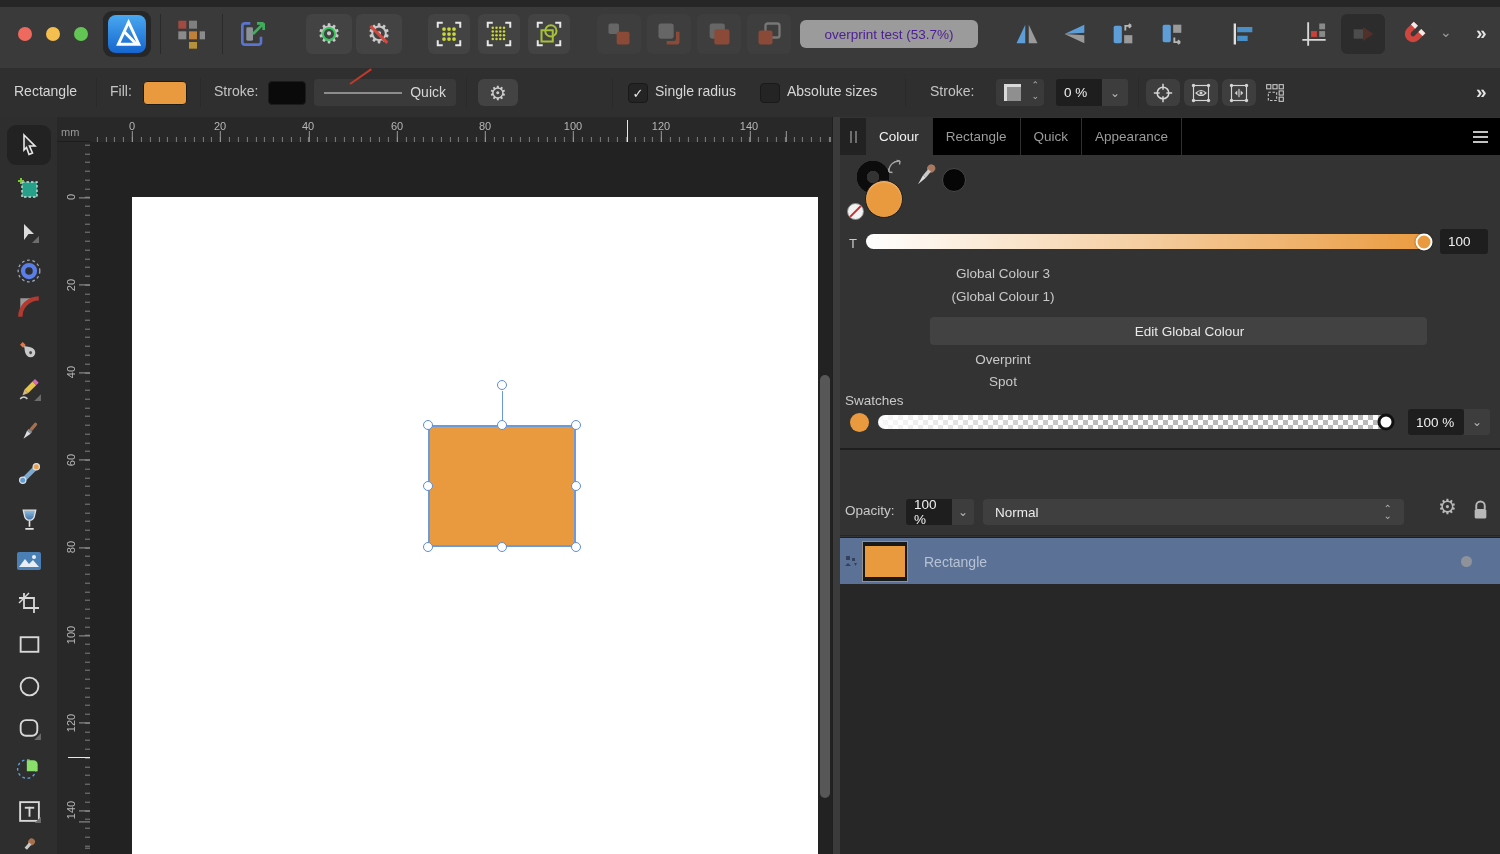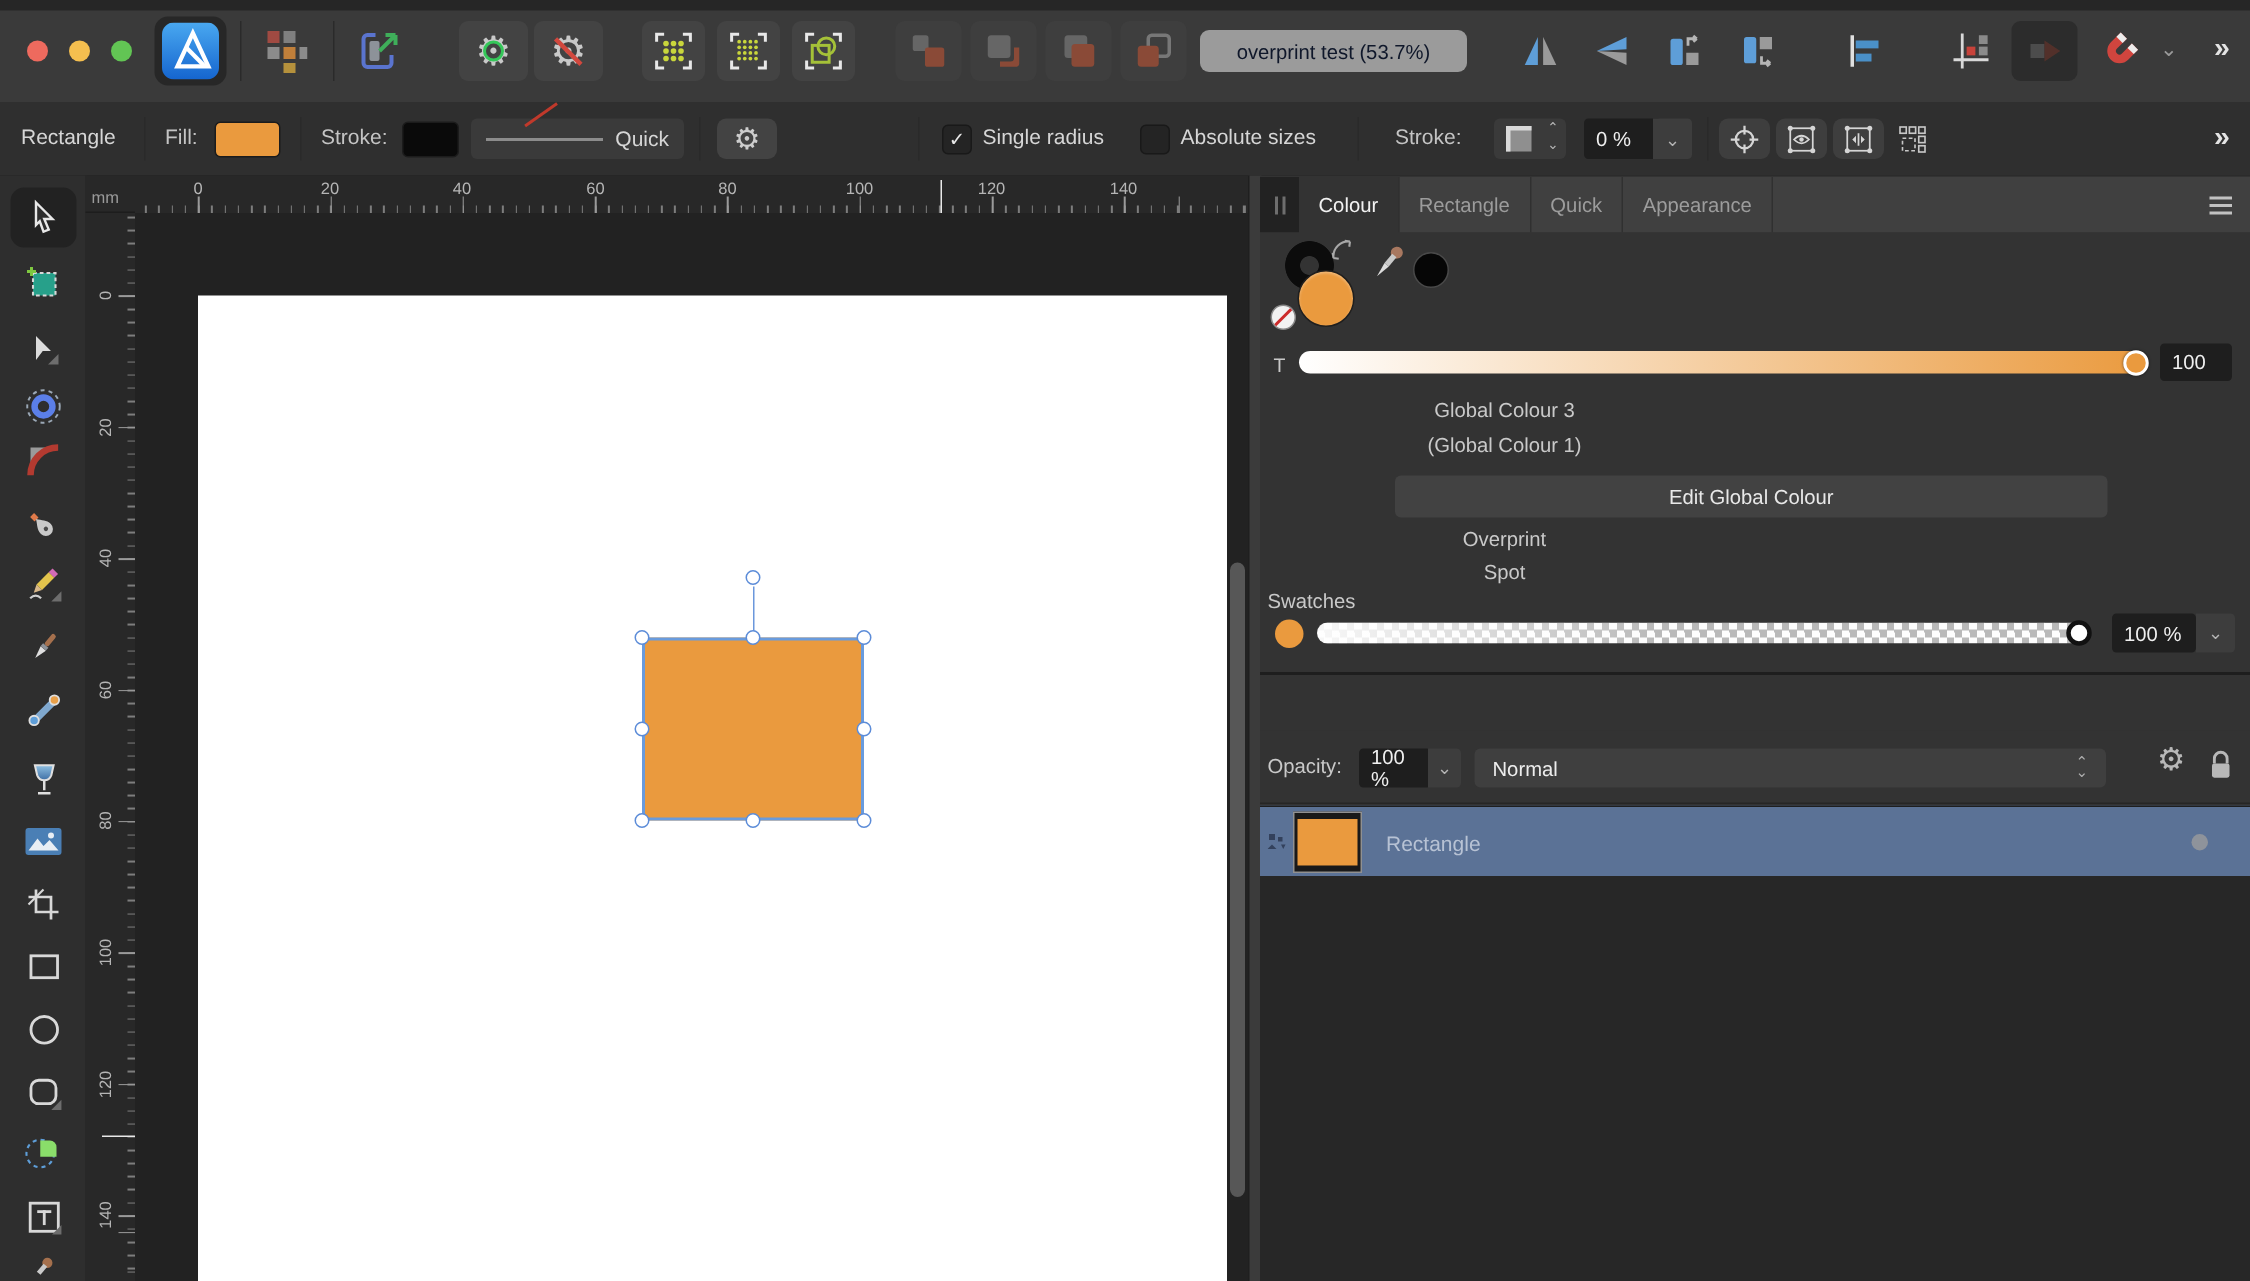--- a/index.html
+++ b/index.html
@@ -9,21 +9,21 @@
   .abs{position:absolute;}
   .btn{position:absolute;background:#434343;border-radius:6px;display:flex;align-items:center;justify-content:center;}
   .flat{background:transparent;}
   .sep{position:absolute;width:1px;background:#2a2a2a;}
   .lbl{position:absolute;font-size:14px;color:#d6d6d6;white-space:nowrap;}
   
   .titlebar{left:0;top:0;width:1500px;height:68px;background:#3a3a3a;border-bottom:1px solid #1c1c1c;}
   .topstrip{left:0;top:0;width:1500px;height:7px;background:#262626;}
   .tl{position:absolute;width:14px;height:14px;border-radius:50%;top:27px;}
   .pill{position:absolute;left:800px;top:20px;width:178px;height:28px;background:#9b9b9b;border-radius:6px;
-        color:#0f172a;font-size:13.5px;display:flex;align-items:center;justify-content:center;}
+        color:#4c1d95;font-size:13.5px;display:flex;align-items:center;justify-content:center;}
   .gearglyph{font-size:27px;color:#c9c9c9;line-height:1;}
   .ovf{position:absolute;color:#e4e4e4;font-size:19px;font-weight:bold;letter-spacing:-2px;}
   
   .ctxbar{left:0;top:68px;width:1500px;height:49px;background:#2f2f2f;border-bottom:1px solid #1a1a1a;}
   .swatch{position:absolute;border-radius:4px;border:1px solid #1c1c1c;}
   .combo{position:absolute;background:#1e1e1e;border-radius:3px;color:#f0f0f0;font-size:13.5px;
          display:flex;align-items:center;padding:0 8px;}
   .chevbox{position:absolute;background:#3d3d3d;border-radius:0 3px 3px 0;color:#b5b5b5;font-size:12px;
            display:flex;align-items:center;justify-content:center;}
   .cb{position:absolute;width:18px;height:18px;background:#242424;border:1px solid #191919;border-radius:4px;
@@ -54,21 +54,21 @@
   .page{position:absolute;left:42px;top:55px;width:686px;height:657px;background:#fff;}
   .shape{position:absolute;left:338px;top:283px;width:148px;height:122px;background:#ea9a3e;
          border:2px solid #699bdd;box-sizing:border-box;}
   .hdl{position:absolute;width:10px;height:10px;border-radius:50%;background:#fff;border:1.5px solid #5c8cd8;
        box-sizing:border-box;transform:translate(-50%,-50%);}
   .rotline{position:absolute;left:412px;top:249px;width:1px;height:34px;background:#6b97dc;}
   .sbar{position:absolute;left:730px;top:233px;width:10px;height:423px;background:#575757;border-radius:5px;}
   .divider{left:832px;top:117px;width:8px;height:737px;background:#3b3b3b;border-left:1px solid #1f1f1f;}
   
   .rightcol{left:840px;top:117px;width:660px;height:737px;background:#333;}
-  .tabbar{position:absolute;left:840px;width:660px;height:37px;background:#404040;display:flex;align-items:stretch;}
+  .tabbar{position:absolute;left:840px;width:660px;height:37px;background:#000000;display:flex;align-items:stretch;}
   .grip{width:26px;display:flex;align-items:center;justify-content:center;gap:3px;background:#222;}
   .grip i{display:block;width:2px;height:12px;background:#6e6e6e;}
   .tab{padding:0 13px;display:flex;align-items:center;font-size:13.5px;color:#9c9c9c;border-right:1px solid #303030;}
   .tabsel{background:#333;color:#f2f2f2;}
   .hamb{margin-left:auto;width:40px;display:flex;flex-direction:column;align-items:center;justify-content:center;gap:3px;}
   .hamb i{display:block;width:15px;height:2px;background:#c2c2c2;}
   .panelbtn{position:absolute;background:#424242;border-radius:4px;color:#e8e8e8;font-size:13.5px;
             display:flex;align-items:center;justify-content:center;}
   .ctext{position:absolute;left:843px;width:320px;text-align:center;font-size:13.5px;color:#c9c9c9;}
   .checker{background-image:
@@ -584,21 +584,21 @@
     <span class="abs" style="left:9px;top:81px;font-size:13px;color:#c9c9c9;">T</span>
     <div class="abs" style="left:26px;top:79px;width:566px;height:15px;border-radius:8px;background:linear-gradient(90deg,#ffffff,#ea9a3e);">
       <span class="knob" style="left:558px;top:7.5px;width:17px;height:17px;background:#ea9a3e;border:2.5px solid #fff;box-shadow:0 0 2px rgba(0,0,0,.6);"></span>
     </div>
     <div class="combo" style="left:600px;top:74px;width:32px;height:25px;">
       <span>100</span>
     </div>
 
     <div class="ctext" style="left:3px;top:111px;">Global Colour 3</div>
     <div class="ctext" style="left:3px;top:134px;">(Global Colour 1)</div>
-    <div class="panelbtn" style="left:90px;top:162px;width:475px;height:28px;">
+    <div class="panelbtn" style="left:90px;top:162px;width:475px;height:28px;padding-left:22px;">
       <span>Edit Global Colour</span>
     </div>
     <div class="ctext" style="left:3px;top:197px;"><span>Overprint</span></div>
     <div class="ctext" style="left:3px;top:219px;"><span>Spot</span></div>
 
     <span class="abs" style="left:5px;top:238px;font-size:13.5px;color:#c9c9c9;">Swatches</span>
     <span class="abs" style="left:10px;top:258px;width:19px;height:19px;border-radius:50%;background:#ea9a3e;"></span>
     <div class="abs checker" style="left:38px;top:260px;width:510px;height:14px;border-radius:7px;">
       <span class="knob" style="left:508px;top:7px;width:17px;height:17px;background:#fff;border:3px solid #111;"></span>
     </div>

